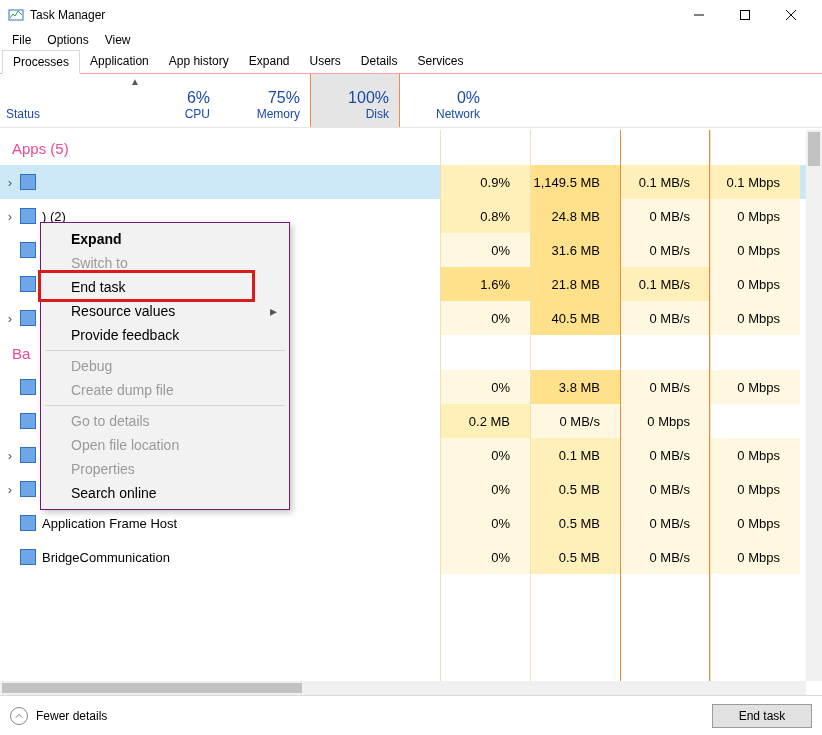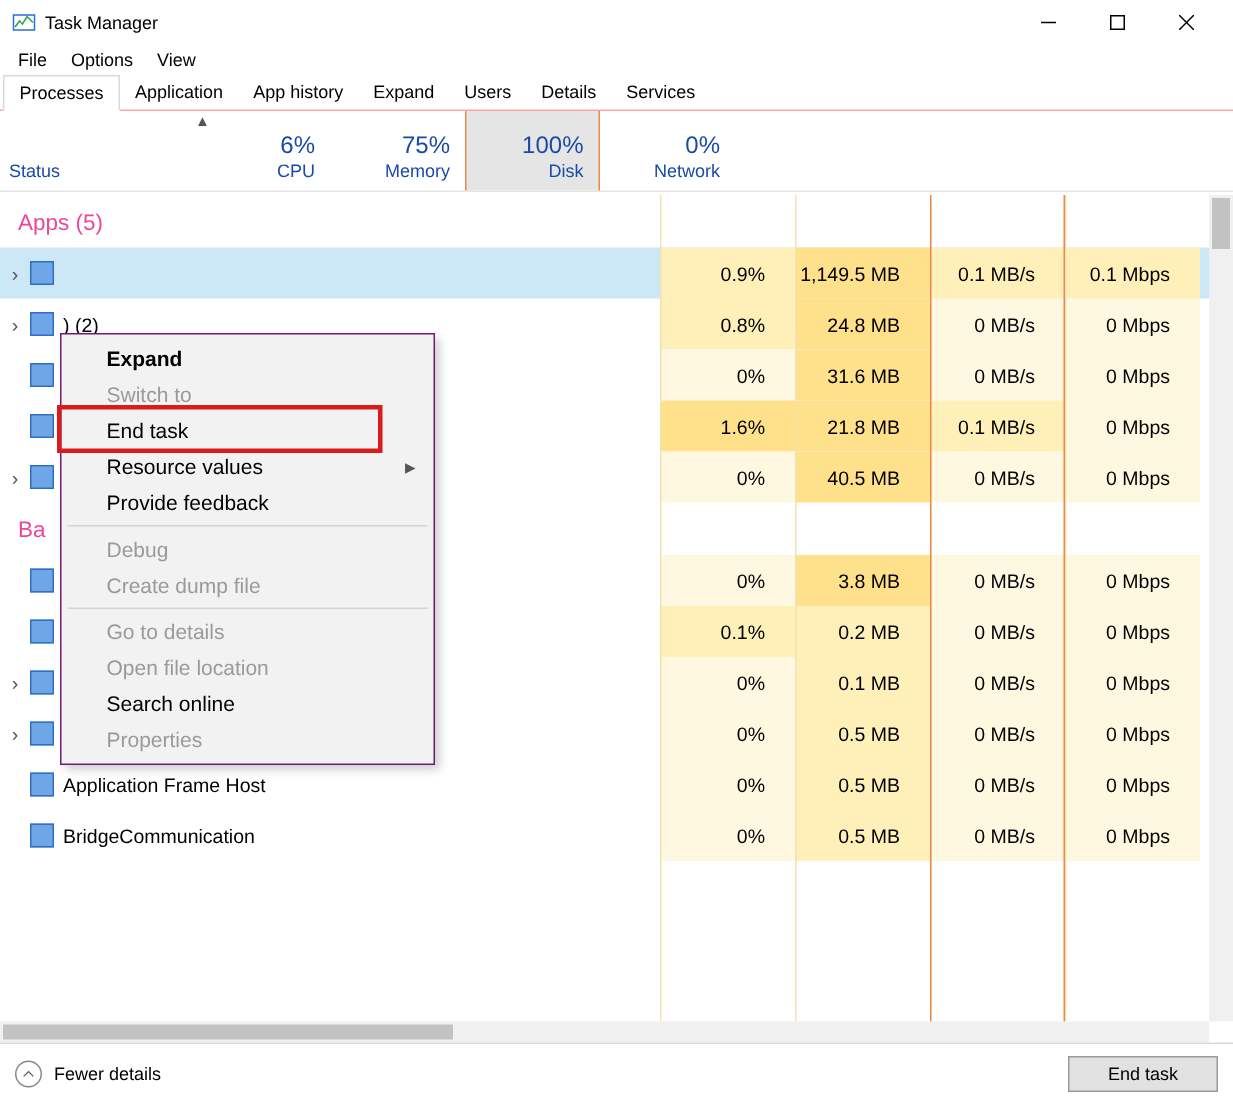--- a/index.html
+++ b/index.html
@@ -252,21 +252,20 @@
         <div class="cell cDisk num h-none">0 MB/s</div>
         <div class="cell cNet num h-none">0 Mbps</div>
       </div>
       <div class="row">
         <div class="cell cName">
           <span class="expando"></span>
           <span class="picon"></span>
           <span class="txt hidden-partial">Mo...</span>
         </div>
         <div class="cell cStatus"></div>
-        <div class="cell cCPU num h-low">0.1%</div>
         <div class="cell cMem num h-low">0.2 MB</div>
         <div class="cell cDisk num h-none">0 MB/s</div>
         <div class="cell cNet num h-none">0 Mbps</div>
       </div>
       <div class="row">
         <div class="cell cName">
           <span class="expando">›</span>
           <span class="picon"></span>
           <span class="txt">AMD External Events Service M...</span>
         </div>
@@ -349,17 +348,17 @@
     <span>Resource values</span>
     <span class="sub">▸</span>
   </div>
   <div class="mitem">Provide feedback</div>
   <div class="sep"></div>
   <div class="mitem disabled">Debug</div>
   <div class="mitem disabled">Create dump file</div>
   <div class="sep"></div>
   <div class="mitem disabled">Go to details</div>
   <div class="mitem disabled">Open file location</div>
+  <div class="mitem disabled">Properties</div>
   <div class="mitem">Search online</div>
-  <div class="mitem disabled">Properties</div>
 </div>
 
 <div class="highlight-box"></div>
 
 </body></html>

